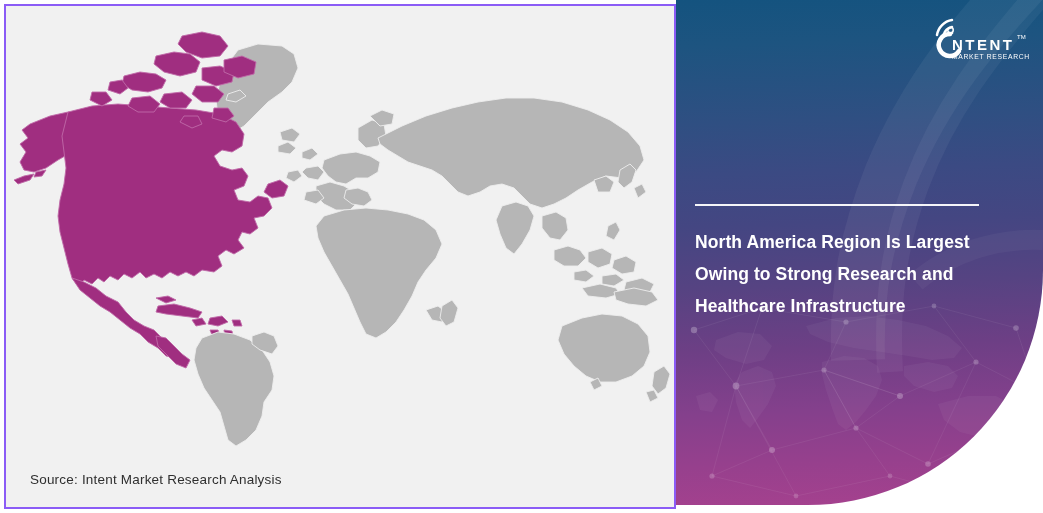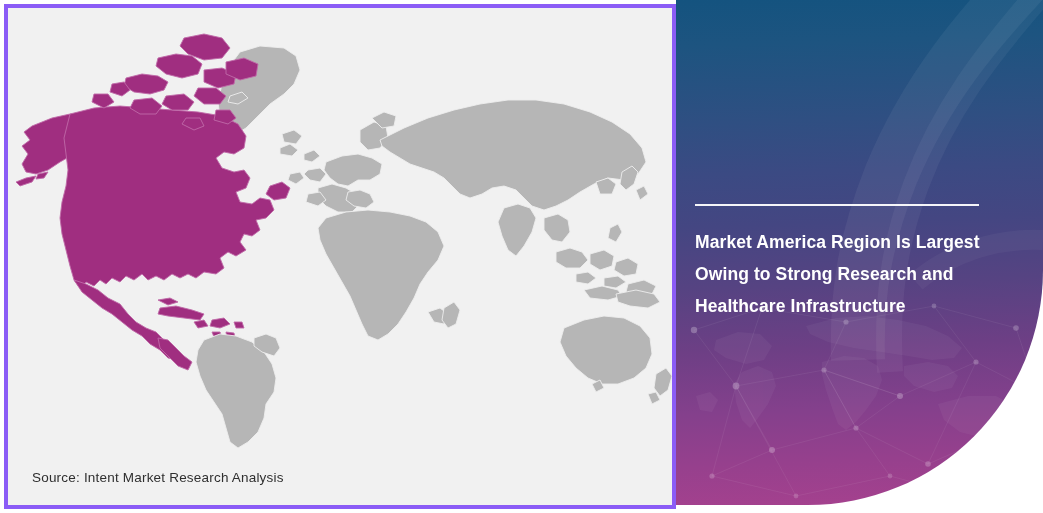--- a/index.html
+++ b/index.html
@@ -18,21 +18,21 @@
     background: #ffffff;
   }
   
   .map-card {
     position: absolute;
     left: 4px;
     top: 4px;
     width: 672px;
     height: 505px;
     background: #f1f1f1;
-    border: 4px solid #8b5cf6;
+    border: 2px solid #8b5cf6;
     box-sizing: border-box;
     overflow: hidden;
   }
   .map-wrap {
     position: absolute;
     left: 0;
     top: 14px;
     width: 672px;
     height: 430px;
   }
@@ -309,20 +309,35 @@
           <circle cx="180" cy="128" r="2.6" fill-opacity="0.45"></circle>
           <circle cx="252" cy="164" r="2.8" fill-opacity="0.45"></circle>
           <circle cx="330" cy="130" r="2.6" fill-opacity="0.4"></circle>
           <circle cx="36" cy="176" r="2.6" fill-opacity="0.4"></circle>
           <circle cx="120" cy="196" r="2.4" fill-opacity="0.35"></circle>
           <circle cx="214" cy="176" r="2.4" fill-opacity="0.35"></circle>
         </g>
       </svg>
     </div>
 
+    <div class="logo">
+      <svg viewBox="0 0 224 104" xmlns="http://www.w3.org/2000/svg">
+        <g fill="none" stroke="#ffffff" stroke-width="5" stroke-linecap="round">
+          <path d="M66,20 A36,36 0 0 0 36,50"></path>
+          <path d="M66,34 A23,23 0 0 0 49,50"></path>
+          <path d="M66,46 A10,10 0 0 0 62,50"></path>
+        </g>
+        <circle cx="63" cy="40" r="5.5" fill="none" stroke="#ffffff" stroke-width="3"></circle>
+
+        <path d="M62,48 A22,22 0 1 0 80,82" fill="none" stroke="#ffffff" stroke-width="9" stroke-linecap="round"></path>
+        <text x="66" y="80" font-family="'Liberation Sans', sans-serif" font-size="30" font-weight="bold" fill="#ffffff" letter-spacing="5">NTENT</text>
+        <text x="196" y="58" font-family="'Liberation Sans', sans-serif" font-size="12" fill="#ffffff">TM</text>
+        <text x="66" y="97" font-family="'Liberation Sans', sans-serif" font-size="13.5" fill="#ffffff" letter-spacing="1.4">MARKET RESEARCH</text>
+      </svg>
+    </div>
 
 
     <div class="panel-rule"></div>
 
-    <div class="panel-sub">Market America Region Is Largest Owing to Strong Research and Healthcare Infrastructure</div>
+    <div class="panel-sub">North America Region Is Largest Owing to Strong Research and Healthcare Infrastructure</div>
   </div>
 
 </div>
 
 </body></html>

